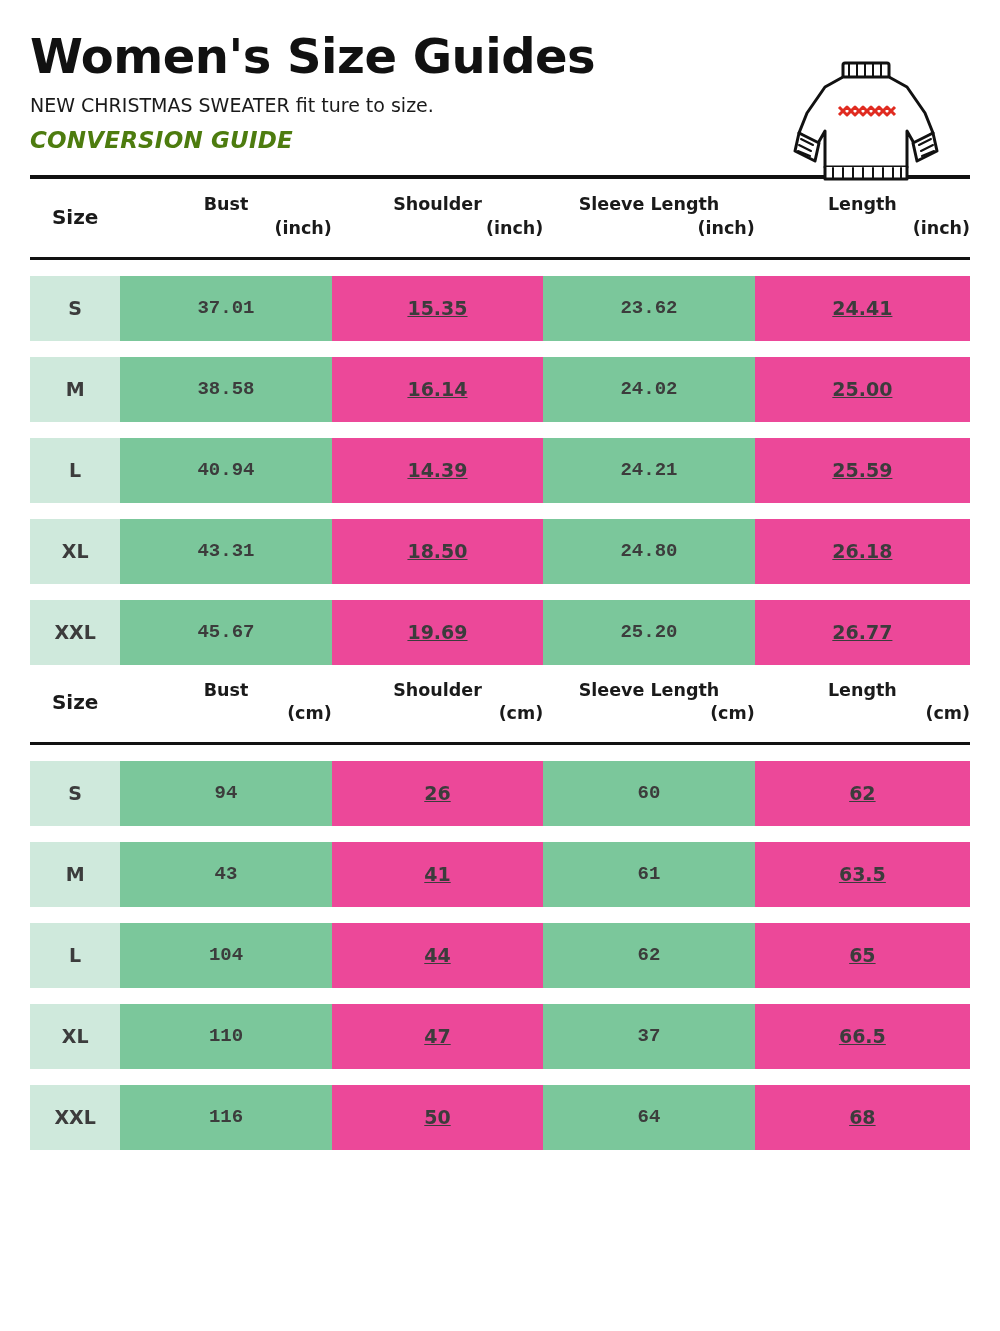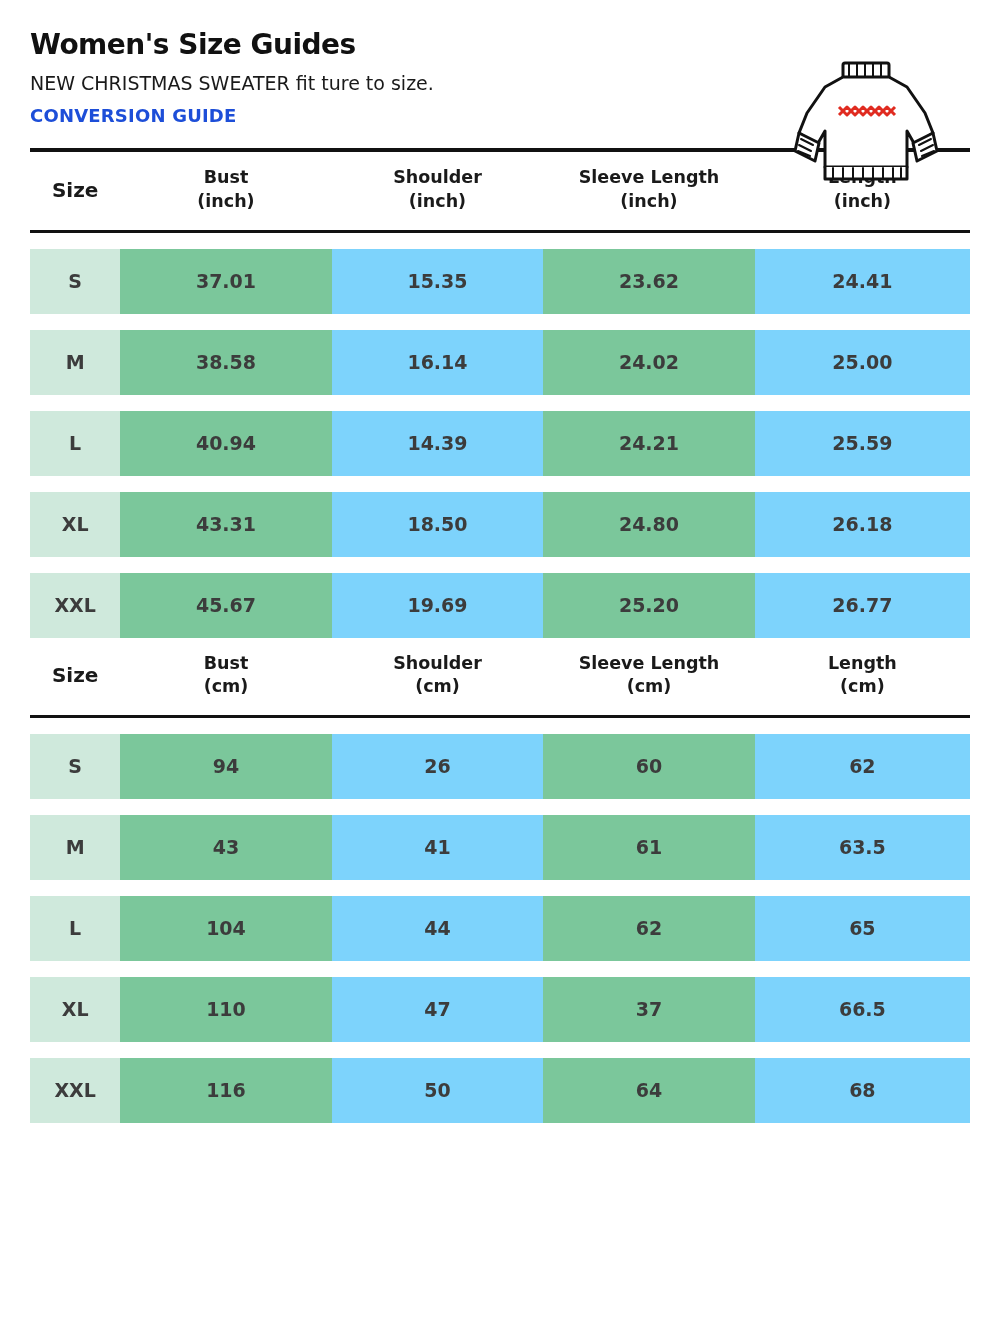--- a/index.html
+++ b/index.html
@@ -21,46 +21,47 @@
     width: 1000px;
   }
 
   
   .header {
     position: relative;
     padding-top: 30px;
     padding-bottom: 8px;
   }
   .title {
-    font-size: 28px;
+    font-size: 48px;
     font-weight: bold;
     letter-spacing: -0.5px;
     margin: 0 0 10px 0;
     line-height: 1.1;
     color: #111111;
   }
   .subtitle {
     font-size: 19px;
     color: #1a1a1a;
     margin-bottom: 8px;
     line-height: 1.3;
   }
   .note {
     font-size: 19.5px;
     color: #1f8a66;
     line-height: 1.55;
     max-width: 680px;
     margin-bottom: 6px;
   }
   .conversion {
-    font-size: 18px;
+    font-size: 23px;
     font-weight: bold;
-    color: #1d4ed8;
+    color: #4d7c0f;
     letter-spacing: 0.2px;
     margin-top: 10px;
+    font-style: italic;
   }
   .sweater-illustration {
     position: absolute;
     right: 20px;
     top: 55px;
     width: 165px;
     height: 135px;
   }
 
   .rule-thick {
@@ -88,34 +89,34 @@
 
   th {
     font-size: 17.5px;
     font-weight: bold;
     color: #1a1a1a;
     text-align: center;
     padding: 14px 0 16px 0;
     line-height: 1.35;
     vertical-align: middle;
   }
-  th .unit { display: block; font-weight: bold; }
+  th .unit { display: block; font-weight: bold; text-align: right; }
   th.size-head { font-size: 20px; }
 
   td {
     text-align: center;
     font-size: 19px;
     font-weight: bold;
     color: #3c3c3c;
     height: 63px;
     vertical-align: middle;
   }
   tbody tr { }
-  td.light { background: #7dd3fc; }
-  td.dark  { background: #7bc79b; }
+  td.light { background: #ec4899; text-decoration: underline; }
+  td.dark  { background: #7bc79b; font-family: Liberation Mono, monospace; }
   td.plain { background: #ffffff; }
 
   tbody tr td:first-child { background: #cfe9dc; }
 
   .spacer-row td { height: 14px; background: #ffffff !important; }
 
   .table-block { margin-top: 0; }
 </style>
 </head>
 <body>

